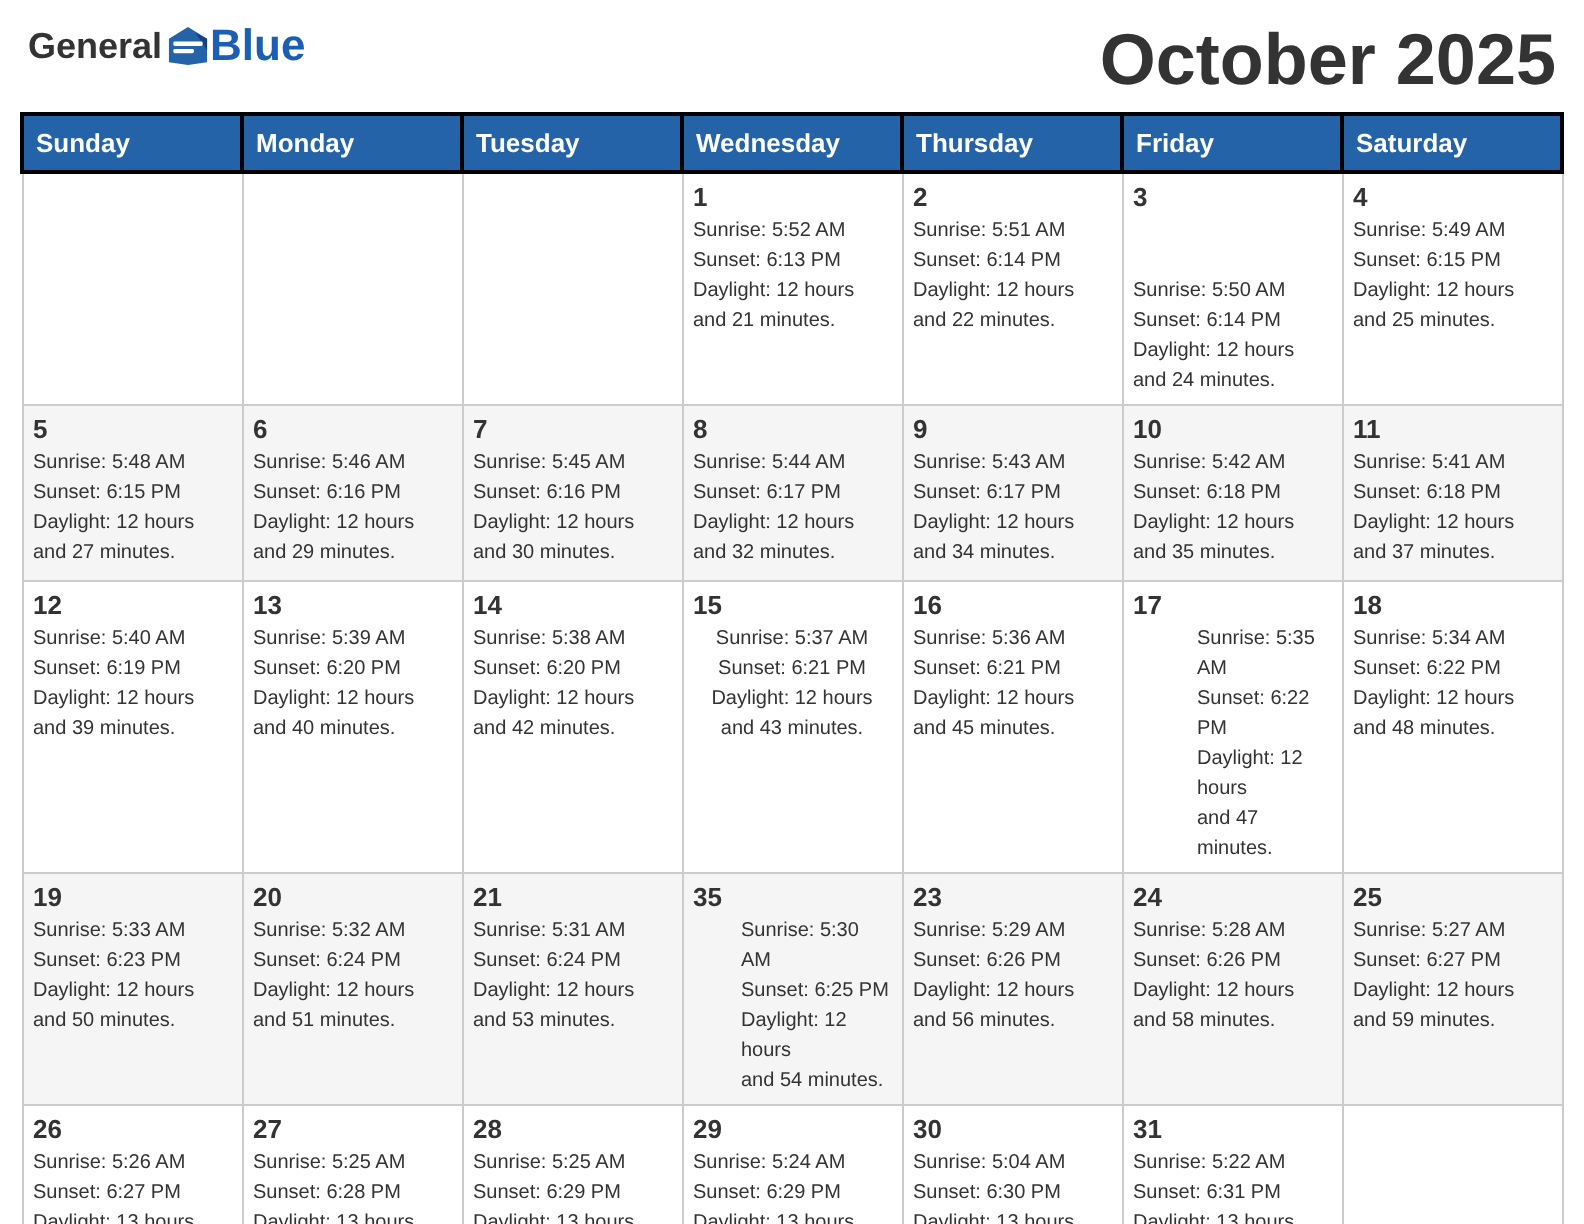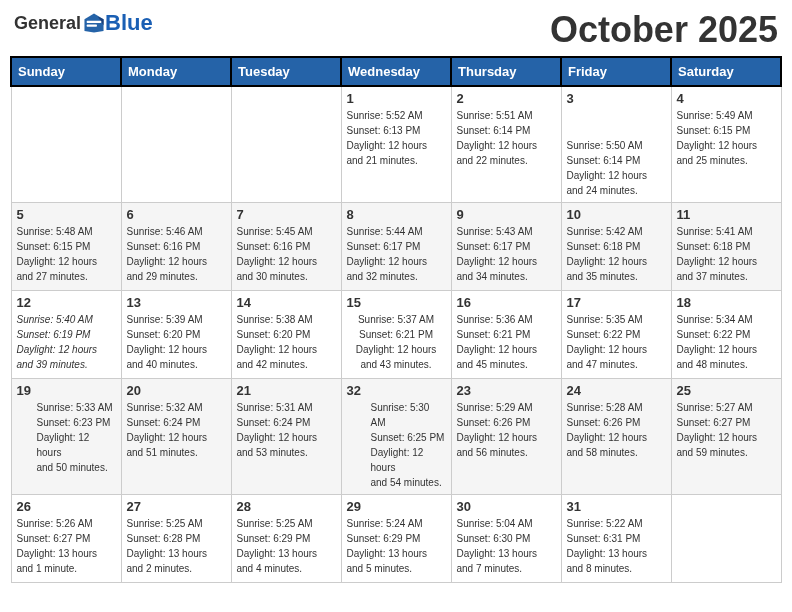--- a/index.html
+++ b/index.html
@@ -210,21 +210,21 @@
           <div class="day-number">11</div>
           <div class="day-info" style="white-space: pre-line;">Sunrise: 5:41 AM
 Sunset: 6:18 PM
 Daylight: 12 hours
 and 37 minutes.</div>
         </td>
       </tr>
       <tr>
         <td>
           <div class="day-number">12</div>
-          <div class="day-info" style="white-space: pre-line; font-style: italic;">Sunrise: 5:40 AM
+          <div class="day-info" style="white-space: pre-line;">Sunrise: 5:40 AM
 Sunset: 6:19 PM
 Daylight: 12 hours
 and 39 minutes.</div>
         </td>
         <td>
           <div class="day-number">13</div>
           <div class="day-info" style="white-space: pre-line;">Sunrise: 5:39 AM
 Sunset: 6:20 PM
 Daylight: 12 hours
 and 40 minutes.</div>
@@ -245,57 +245,57 @@
         </td>
         <td>
           <div class="day-number">16</div>
           <div class="day-info" style="white-space: pre-line;">Sunrise: 5:36 AM
 Sunset: 6:21 PM
 Daylight: 12 hours
 and 45 minutes.</div>
         </td>
         <td>
           <div class="day-number">17</div>
-          <div class="day-info" style="white-space: pre-line;">Sunrise: 5:35 AM
+          <div class="day-info" style="white-space: pre-line; margin-left: 32px;">Sunrise: 5:35 AM
 Sunset: 6:22 PM
 Daylight: 12 hours
 and 47 minutes.</div>
         </td>
         <td>
           <div class="day-number">18</div>
           <div class="day-info" style="white-space: pre-line;">Sunrise: 5:34 AM
 Sunset: 6:22 PM
 Daylight: 12 hours
 and 48 minutes.</div>
         </td>
       </tr>
       <tr>
         <td>
           <div class="day-number">19</div>
-          <div class="day-info" style="white-space: pre-line; margin-left: 20px;">Sunrise: 5:33 AM
+          <div class="day-info" style="white-space: pre-line;">Sunrise: 5:33 AM
 Sunset: 6:23 PM
 Daylight: 12 hours
 and 50 minutes.</div>
         </td>
         <td>
           <div class="day-number">20</div>
           <div class="day-info" style="white-space: pre-line;">Sunrise: 5:32 AM
 Sunset: 6:24 PM
 Daylight: 12 hours
 and 51 minutes.</div>
         </td>
         <td>
           <div class="day-number">21</div>
           <div class="day-info" style="white-space: pre-line;">Sunrise: 5:31 AM
 Sunset: 6:24 PM
 Daylight: 12 hours
 and 53 minutes.</div>
         </td>
         <td>
-          <div class="day-number">32</div>
+          <div class="day-number">35</div>
           <div class="day-info" style="white-space: pre-line; margin-left: 24px;">Sunrise: 5:30 AM
 Sunset: 6:25 PM
 Daylight: 12 hours
 and 54 minutes.</div>
         </td>
         <td>
           <div class="day-number">23</div>
           <div class="day-info" style="white-space: pre-line;">Sunrise: 5:29 AM
 Sunset: 6:26 PM
 Daylight: 12 hours

